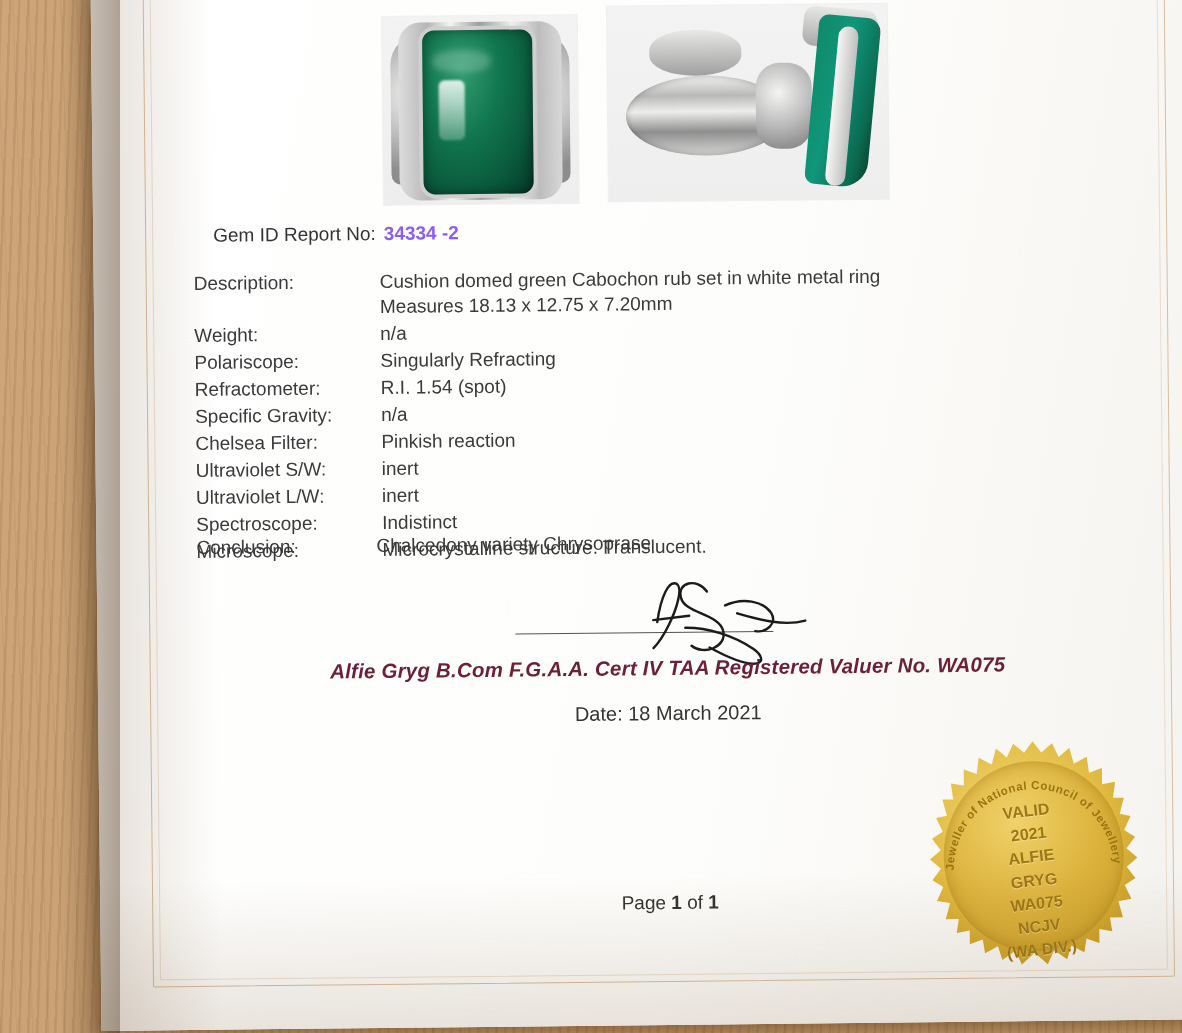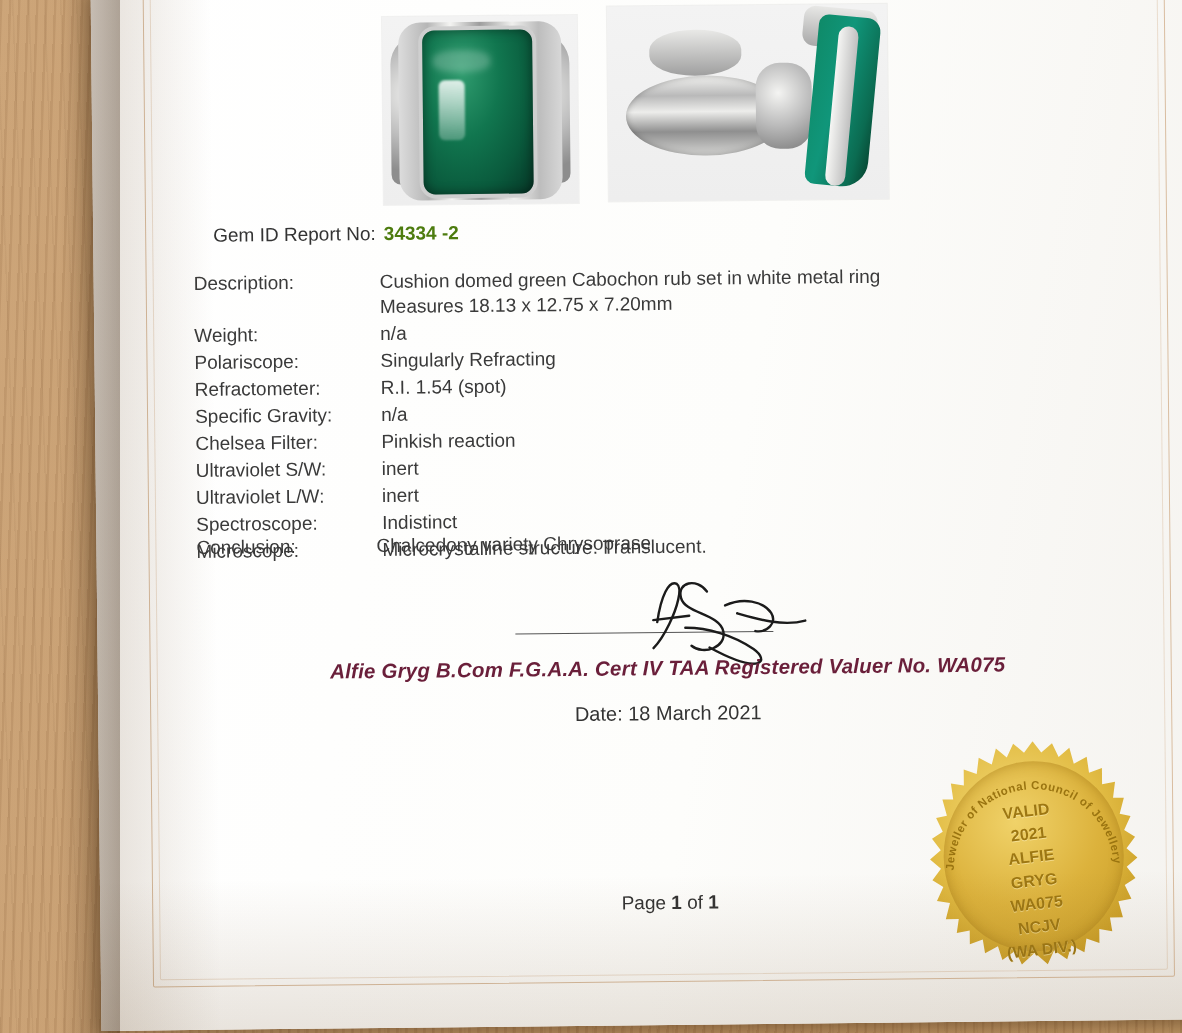--- a/index.html
+++ b/index.html
@@ -230,21 +230,21 @@
   .report-no {
     position: absolute;
     left: 120px;
     top: 240px;
     font-size: 19px;
     color: #333;
     white-space: nowrap;
   }
   .report-no b {
     font-weight: bold;
-    color: #4d7c0f;
+    color: #8b5cf6;
     margin-left: 8px;
   }
   .spec-table {
     position: absolute;
     left: 100px;
     top: 285px;
     width: 880px;
     border-collapse: collapse;
     font-size: 19px;
     color: #3a3a3a;

